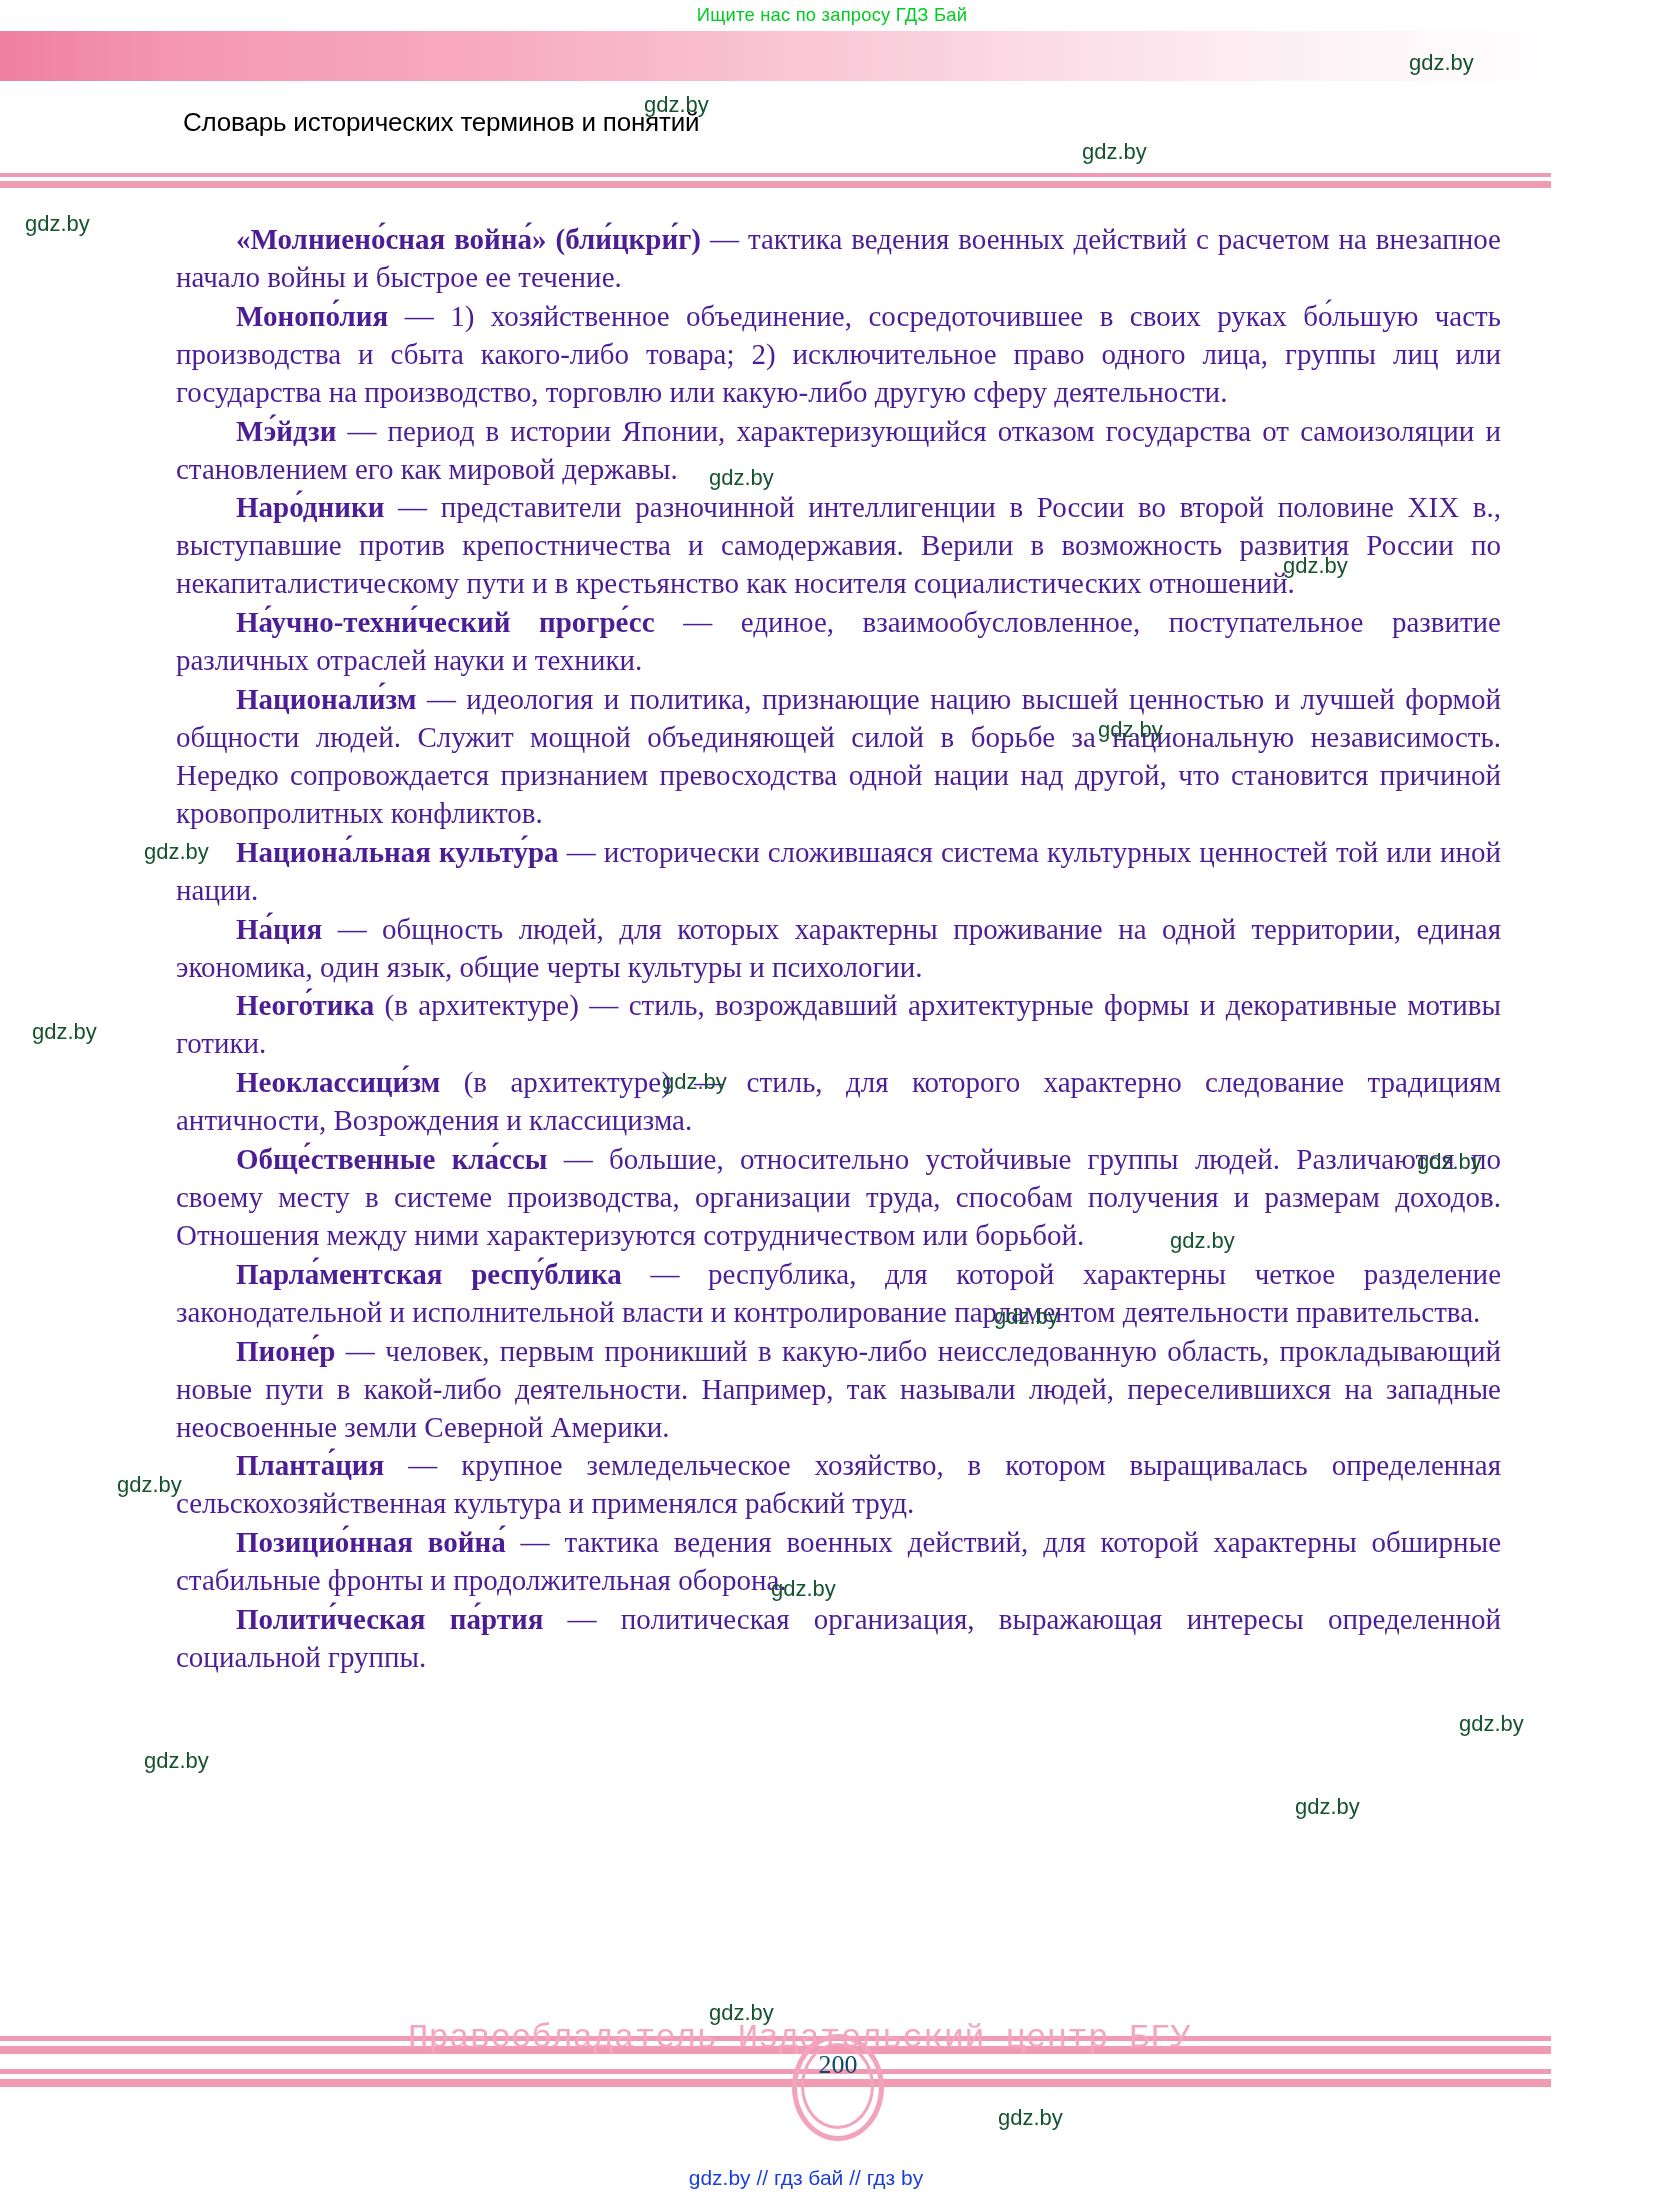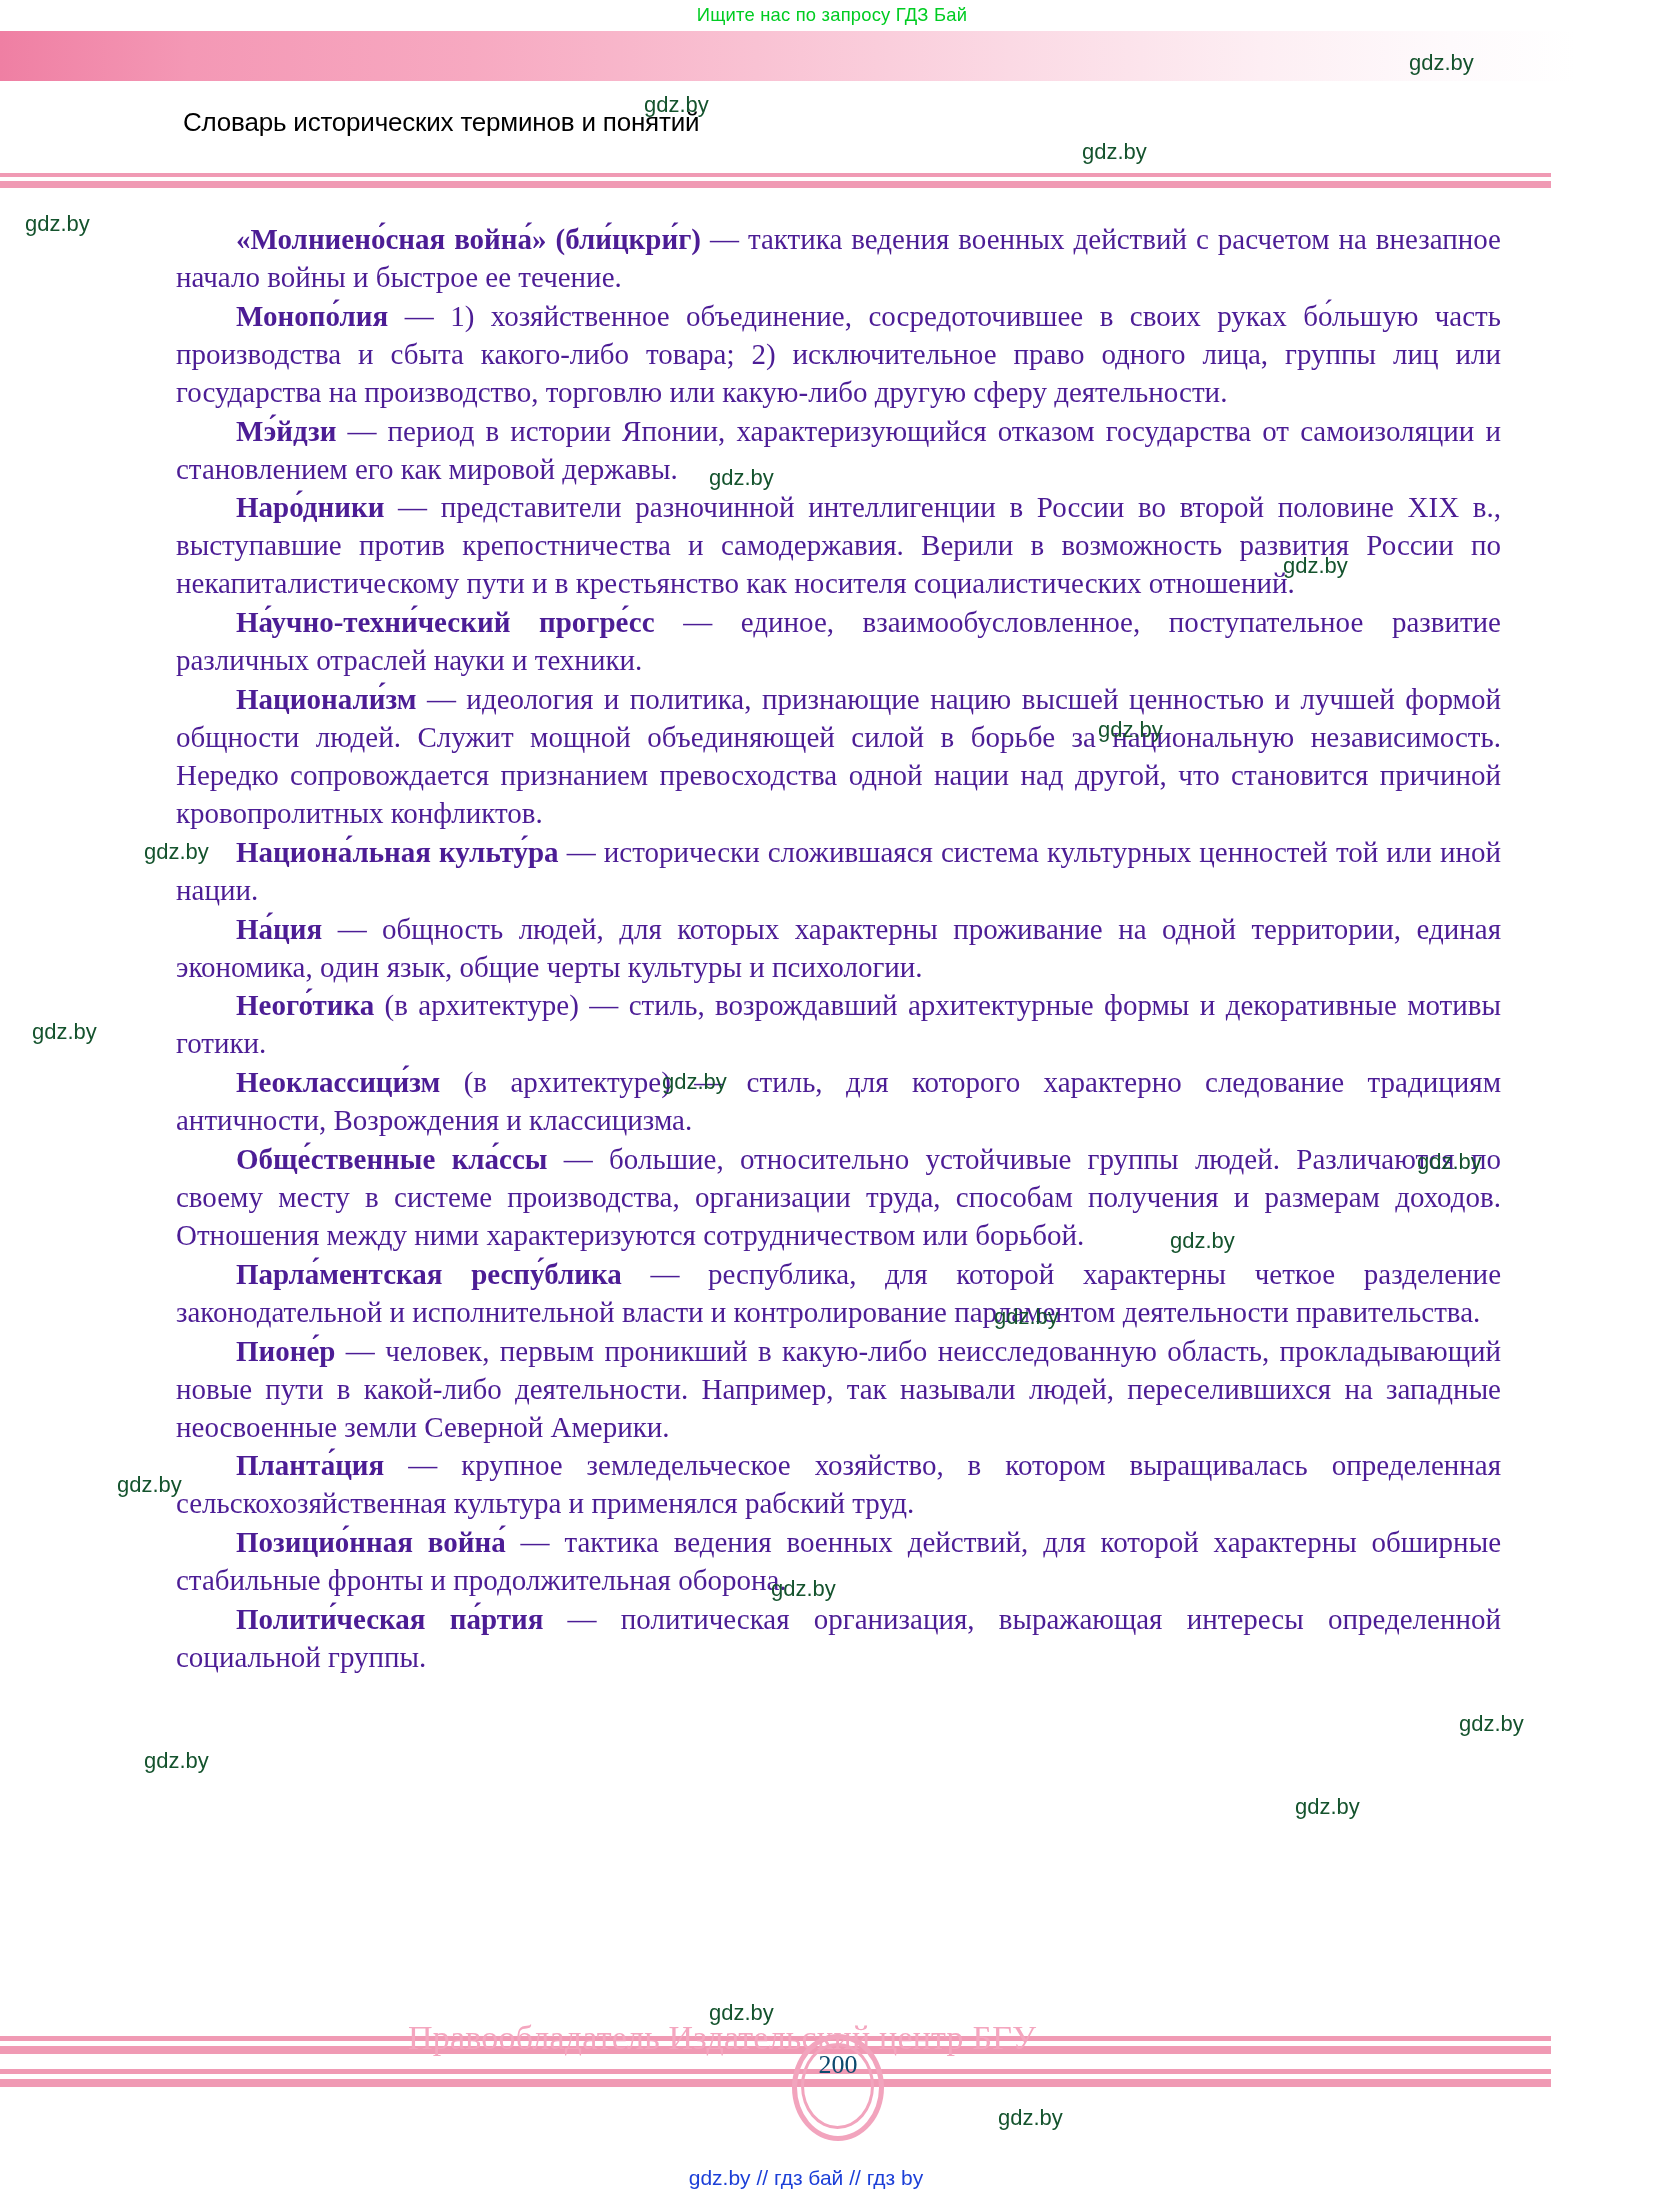--- a/index.html
+++ b/index.html
@@ -110,21 +110,21 @@
     color: #14532d;
     white-space: nowrap;
     pointer-events: none;
   }
 
   
   .copyright {
     position: absolute;
     top: 2019px;
     left: 408px;
-    font-family: Liberation Serif, serif;
+    font-family: Liberation Mono, monospace;
     font-size: 34px;
     color: #f4a6bf;
     white-space: nowrap;
     letter-spacing: 0.2px;
   }
   .page-oval {
     position: absolute;
     top: 2034px;
     left: 792px;
     width: 92px;

